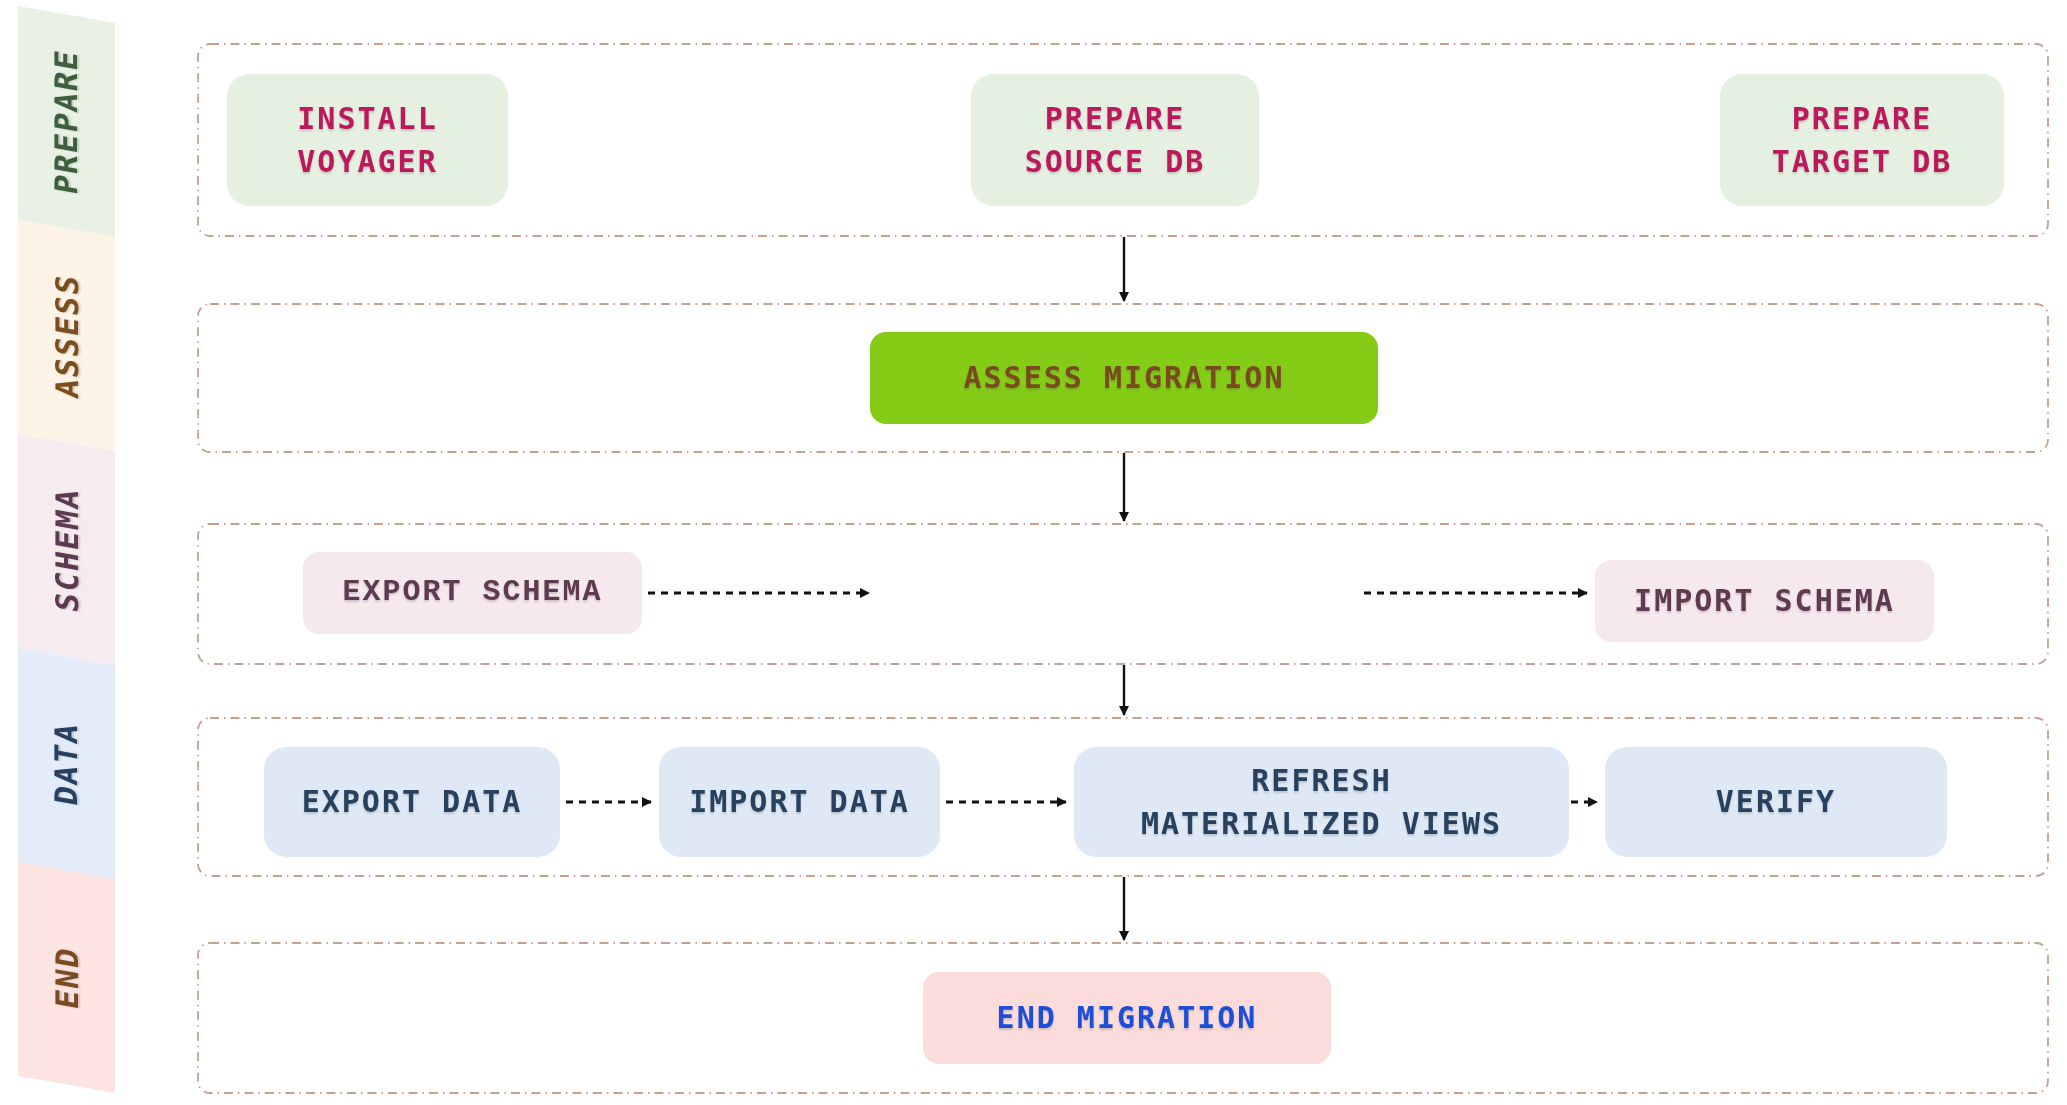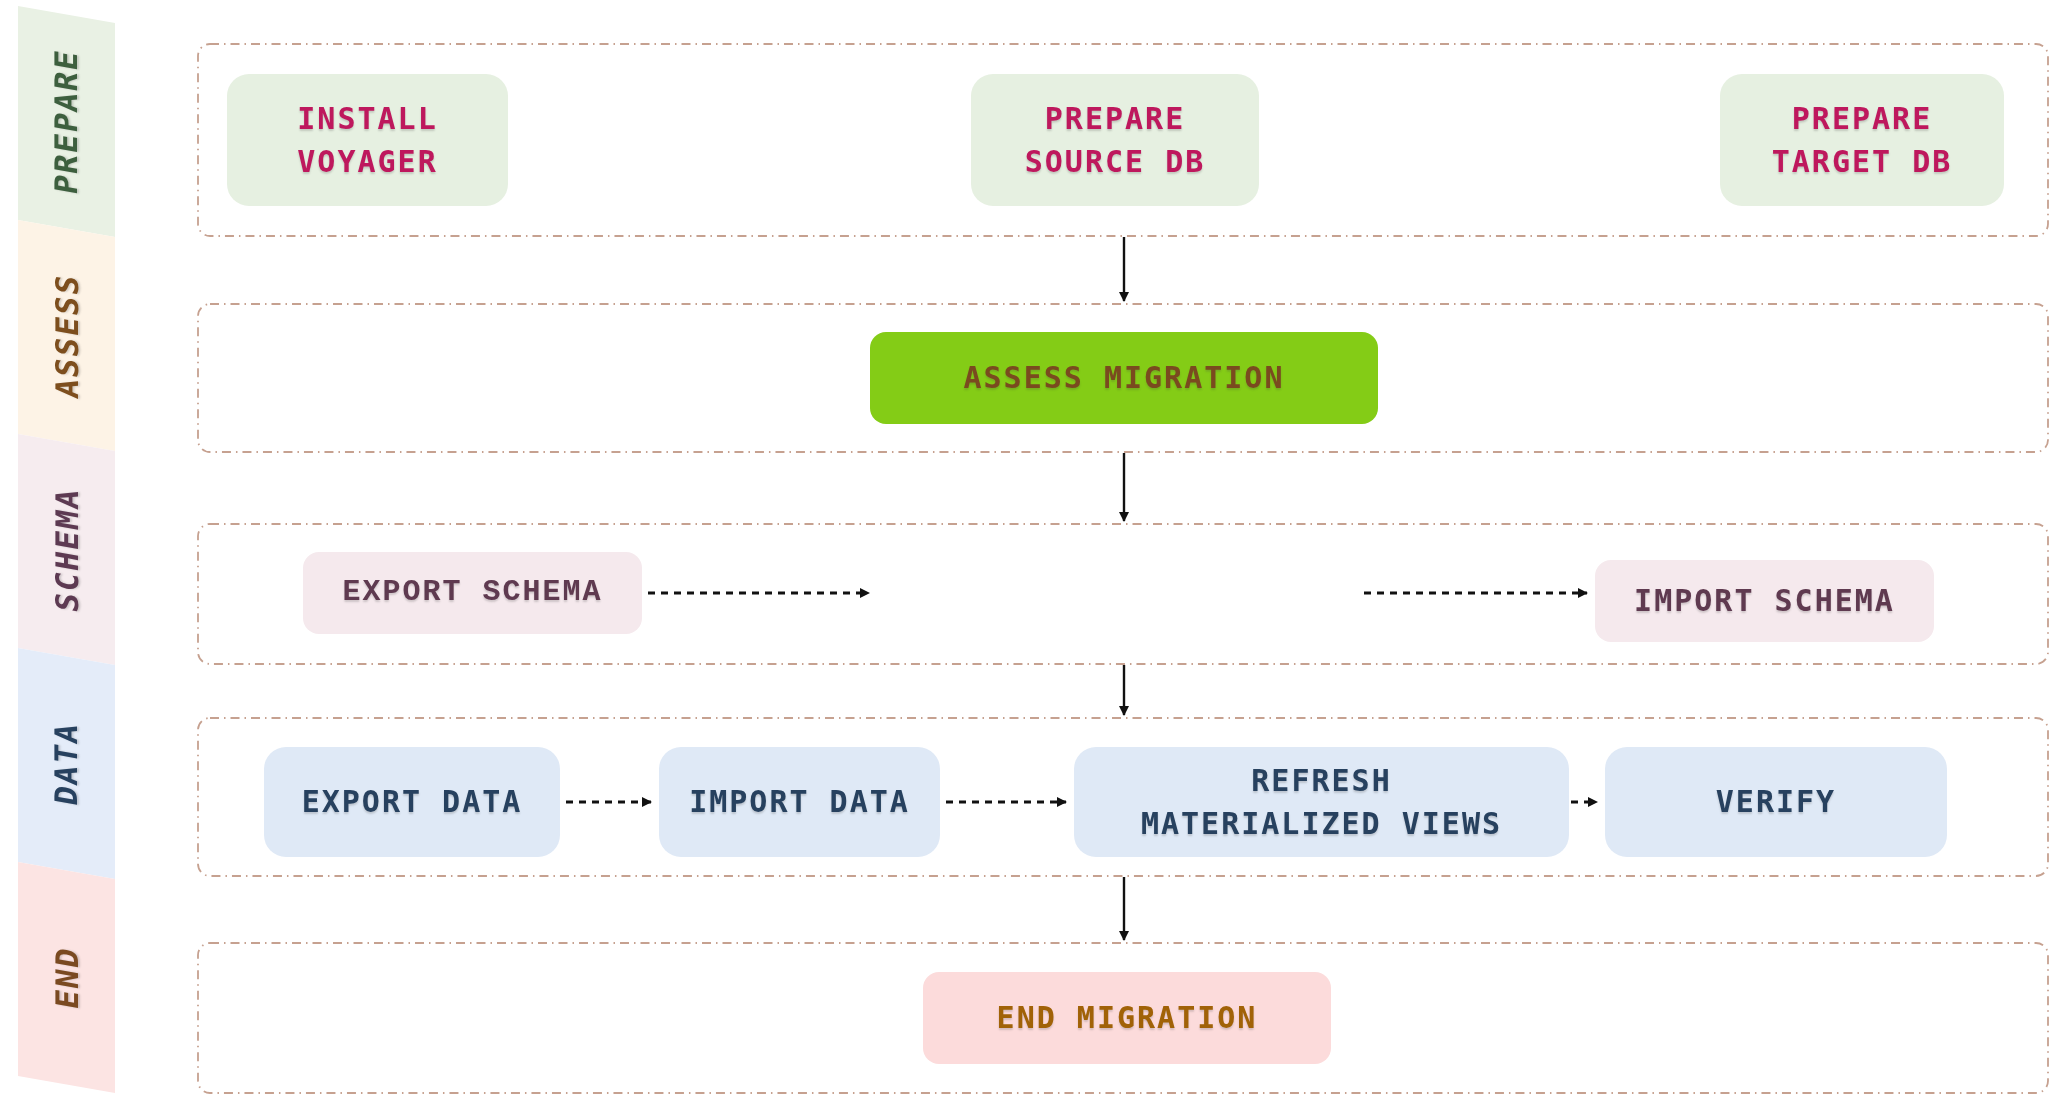--- a/index.html
+++ b/index.html
@@ -49,21 +49,21 @@
     line-height:1.45;
     white-space:pre-line;
     text-shadow:0 2px 2px rgba(70,70,70,.22);
     border-radius:16px;
   }
   .node.big{border-radius:22px;}
   .node-green{background:#e6f0e1;color:#be185d;}
   .node-cream{background:#84cc16;color:#7a4a1f;}
   .node-pink {background:#f5e9ed;color:#5f3a50;}
   .node-blue {background:#dfe9f6;color:#27415f;}
-  .node-red  {background:#fcdbdb;color:#a16207;}
+  .node-red  {background:#fcdbdb;color:#1d4ed8;}
 
   
   #n-install {left:227px; top:74px; width:281px;height:132px;}
   #n-prepsrc {left:971px; top:74px; width:288px;height:132px;}
   #n-preptgt {left:1720px;top:74px; width:284px;height:132px;}
   
   #n-assess  {left:870px; top:332px;width:508px;height:92px;}
   
   #n-expsch  {left:303px; top:552px;width:339px;height:82px;font-family:Liberation Mono, monospace;}
   #n-analyze {left:877px; top:552px;width:481px;height:82px;}

